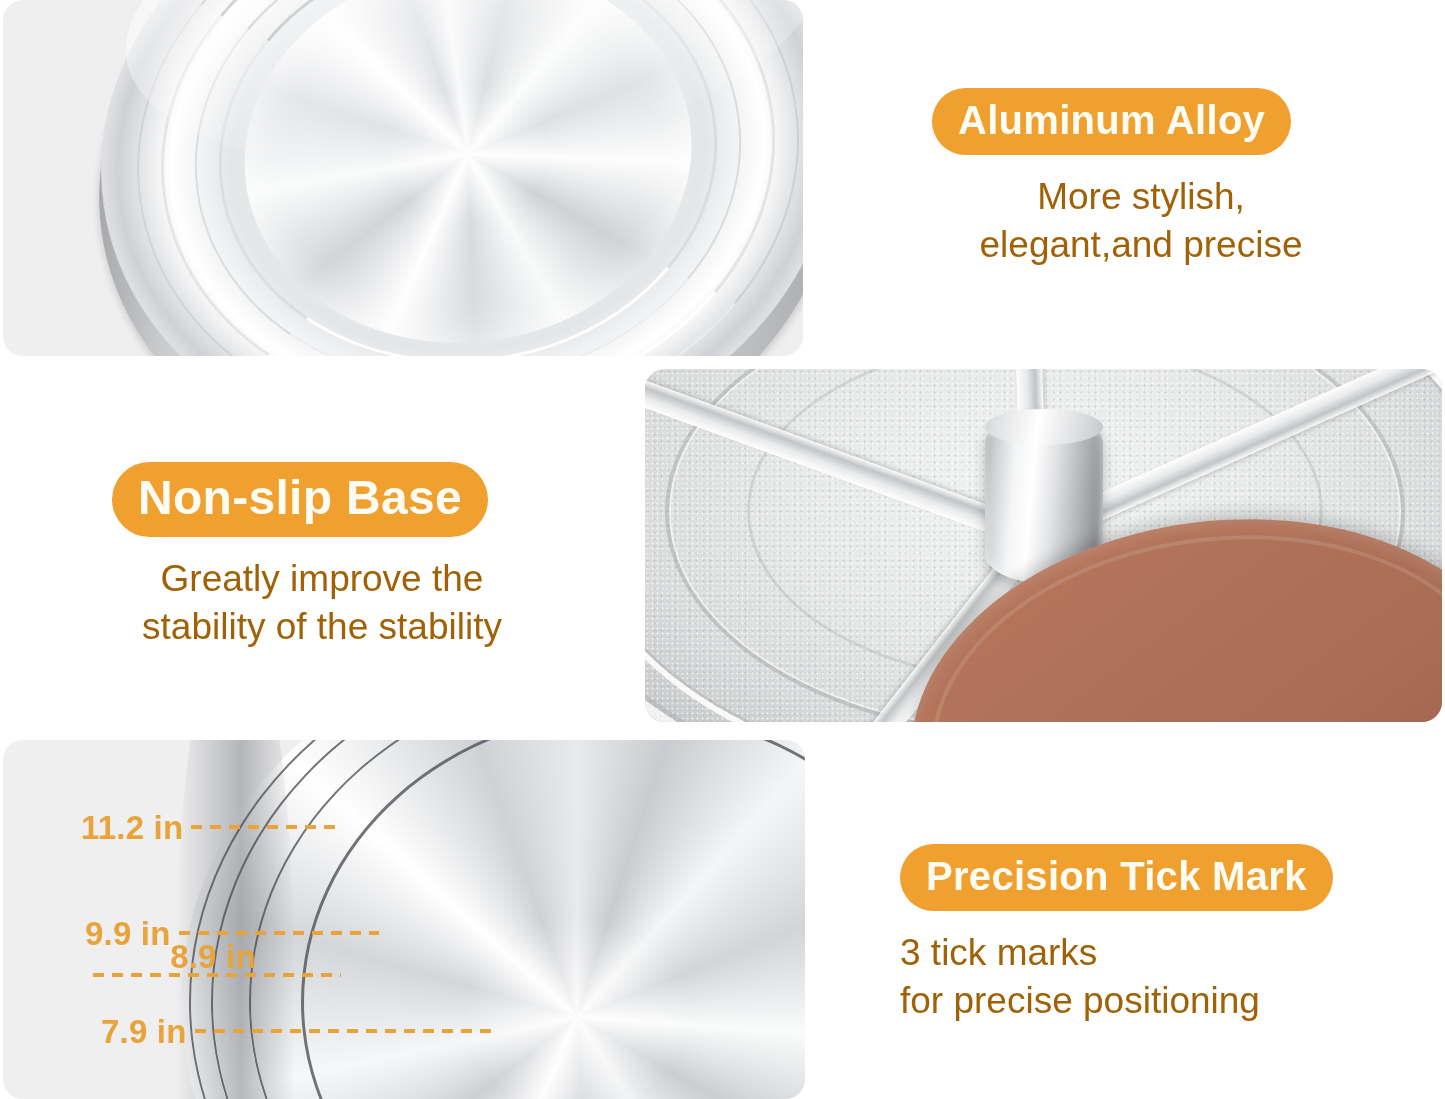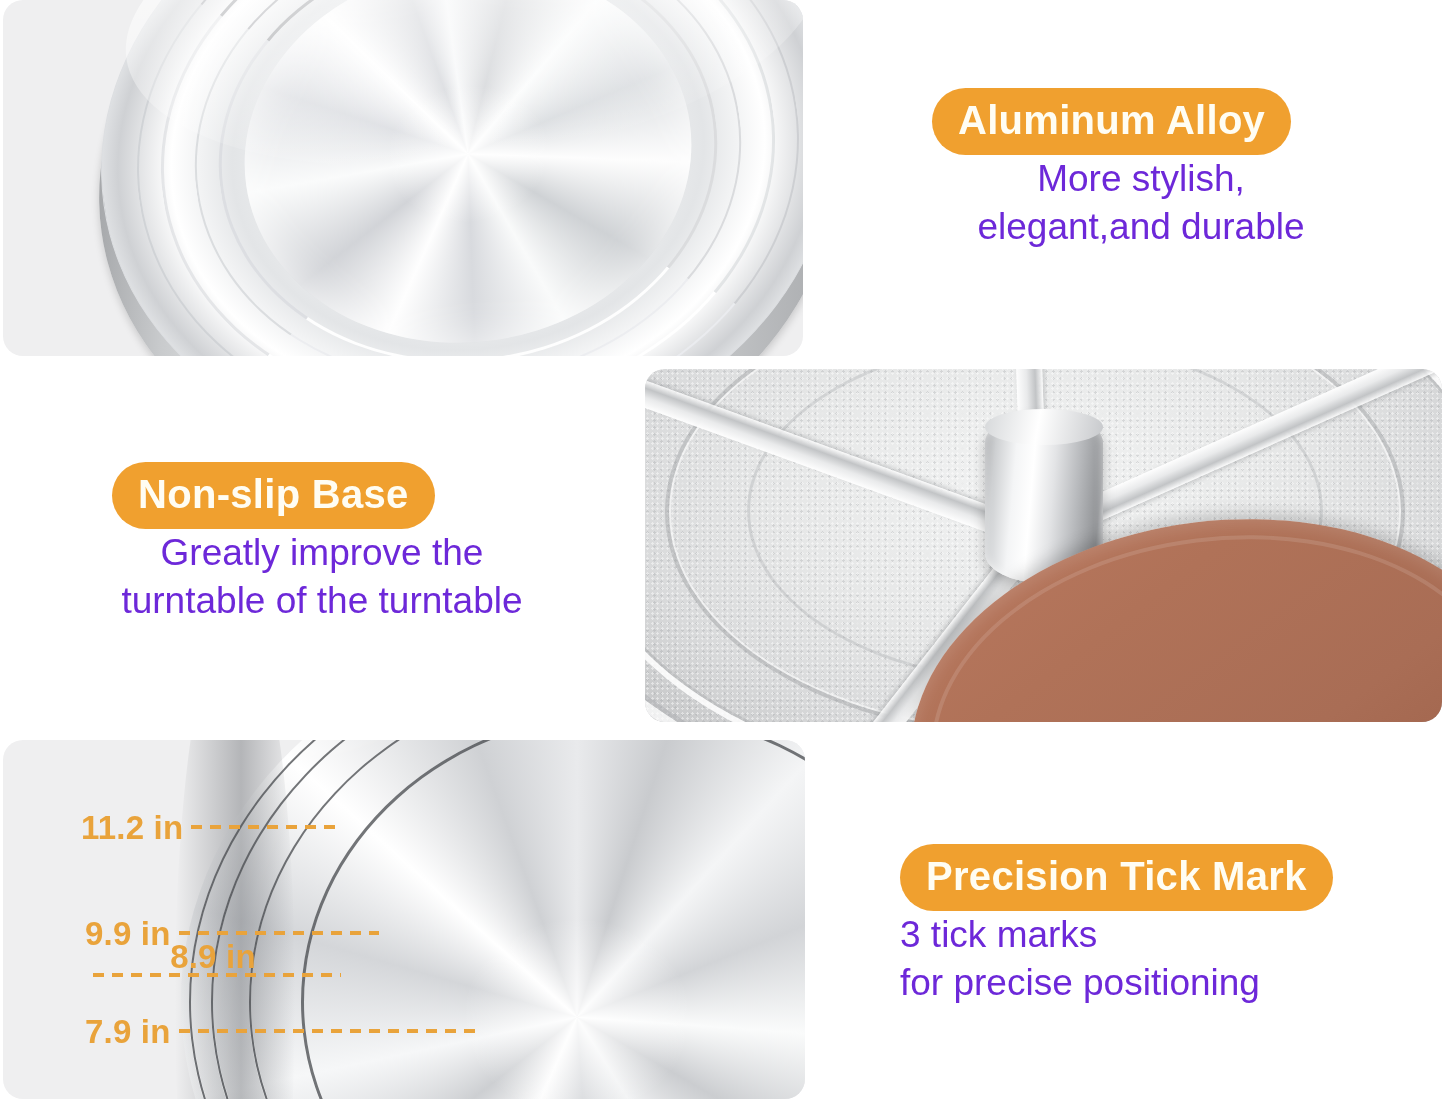--- a/index.html
+++ b/index.html
@@ -280,32 +280,33 @@
     color: #fffdf3;
     font-size: 40px;
     font-weight: 700;
     letter-spacing: .3px;
     padding: 11px 26px 14px 26px;
     border-radius: 40px;
     white-space: nowrap;
     line-height: 1.05;
   }
   .desc {
-    color: #6d28d9;
+    margin-top: 18px;
+    color: #a16207;
     font-size: 37px;
     line-height: 1.3;
     white-space: nowrap;
   }
   .desc .ln { display: block; }
 
   #text-alloy     { left: 932px; top: 88px; }
   #text-alloy .desc { text-align: center; width: 418px; }
 
   #text-nonslip   { left: 112px; top: 462px; }
-  #text-nonslip .badge { font-size: 40px; }
+  #text-nonslip .badge { font-size: 48px; }
   #text-nonslip .desc { text-align: center; width: 436px; margin-left: -8px; }
 
   #text-precision { left: 900px; top: 844px; }
   #text-precision .desc { text-align: left; width: 470px; }
 </style>
 </head>
 <body>
 
 <div class="stage">
 
@@ -319,21 +320,21 @@
       <div class="alu-ring alu-groove g4"></div>
       <div class="alu-ring alu-face"></div>
     </div>
     <div class="sheen"></div>
   </div>
 
   <div class="feature-text" id="text-alloy">
     <div class="badge">Aluminum Alloy</div>
     <div class="desc">
       <span class="ln">More stylish,</span>
-      <span class="ln">elegant,and durable</span>
+      <span class="ln">elegant,and precise</span>
     </div>
   </div>
 
   <div class="photo-panel" id="panel-base">
     <div class="under-wrap">
       <div class="under-plate"></div>
       <div class="under-lip"></div>
       <div class="under-ring-inner"></div>
       <div class="sector-arc"></div>
       <div class="sector-arc2"></div>
@@ -344,21 +345,21 @@
       <div class="spoke sp5"></div>
       <div class="hub"></div>
       <div class="pad"></div>
     </div>
   </div>
 
   <div class="feature-text" id="text-nonslip">
     <div class="badge">Non-slip Base</div>
     <div class="desc">
       <span class="ln">Greatly improve the</span>
-      <span class="ln">turntable of the turntable</span>
+      <span class="ln">stability of the stability</span>
     </div>
   </div>
 
   <div class="photo-panel" id="panel-ticks">
     <div class="tick-disc"></div>
     <div class="tick-edge"></div>
     <div class="tick-ring tr1"></div>
     <div class="tick-ring tr2"></div>
     <div class="tick-ring tr3"></div>
     <div class="tick-ring tr4"></div>
@@ -371,21 +372,21 @@
     <div class="tick-row" id="tick-row-1" style="left:82px; top:130px;margin-top:40px;">
       <span class="tick-label">9.9 in</span>
       <span class="tick-dash" style="width: 200px;"></span>
     </div>
 
     <div class="tick-row" id="tick-row-2" style="left:82px; top:200px;flex-direction:column;">
       <span class="tick-label">8.9 in</span>
       <span class="tick-dash" style="width: 248px;"></span>
     </div>
 
-    <div class="tick-row" id="tick-row-3" style="left:82px; top:268px;">
+    <div class="tick-row" id="tick-row-3" style="left:98px; top:268px;">
       <span class="tick-label">7.9 in</span>
       <span class="tick-dash" style="width: 300px;"></span>
     </div>
   </div>
 
   <div class="feature-text" id="text-precision">
     <div class="badge">Precision Tick Mark</div>
     <div class="desc">
       <span class="ln">3 tick marks</span>
       <span class="ln">for precise positioning</span>

